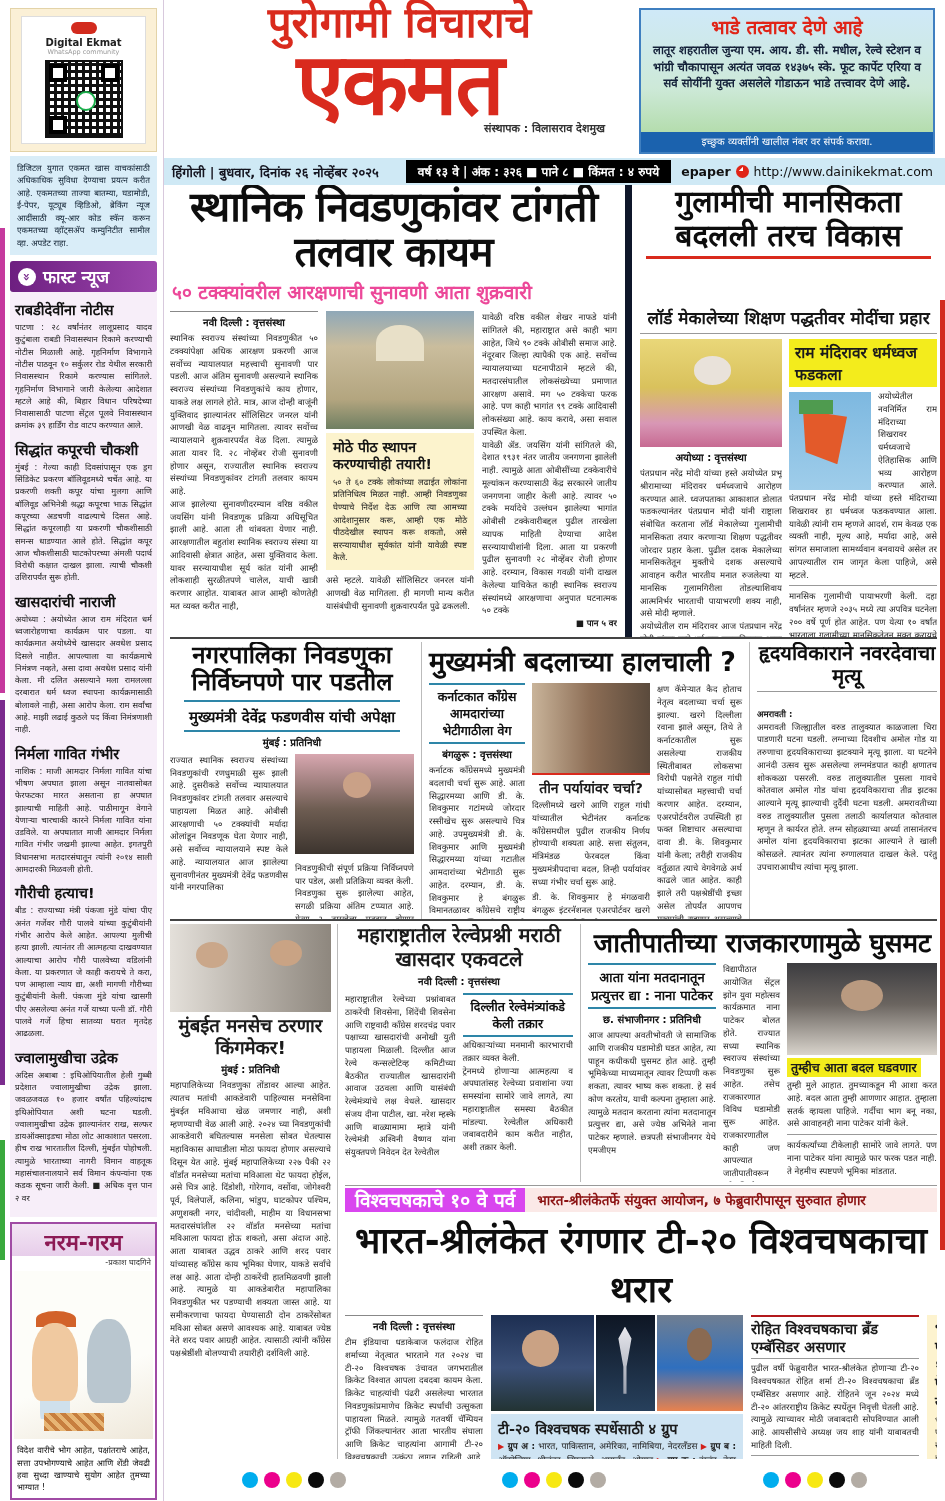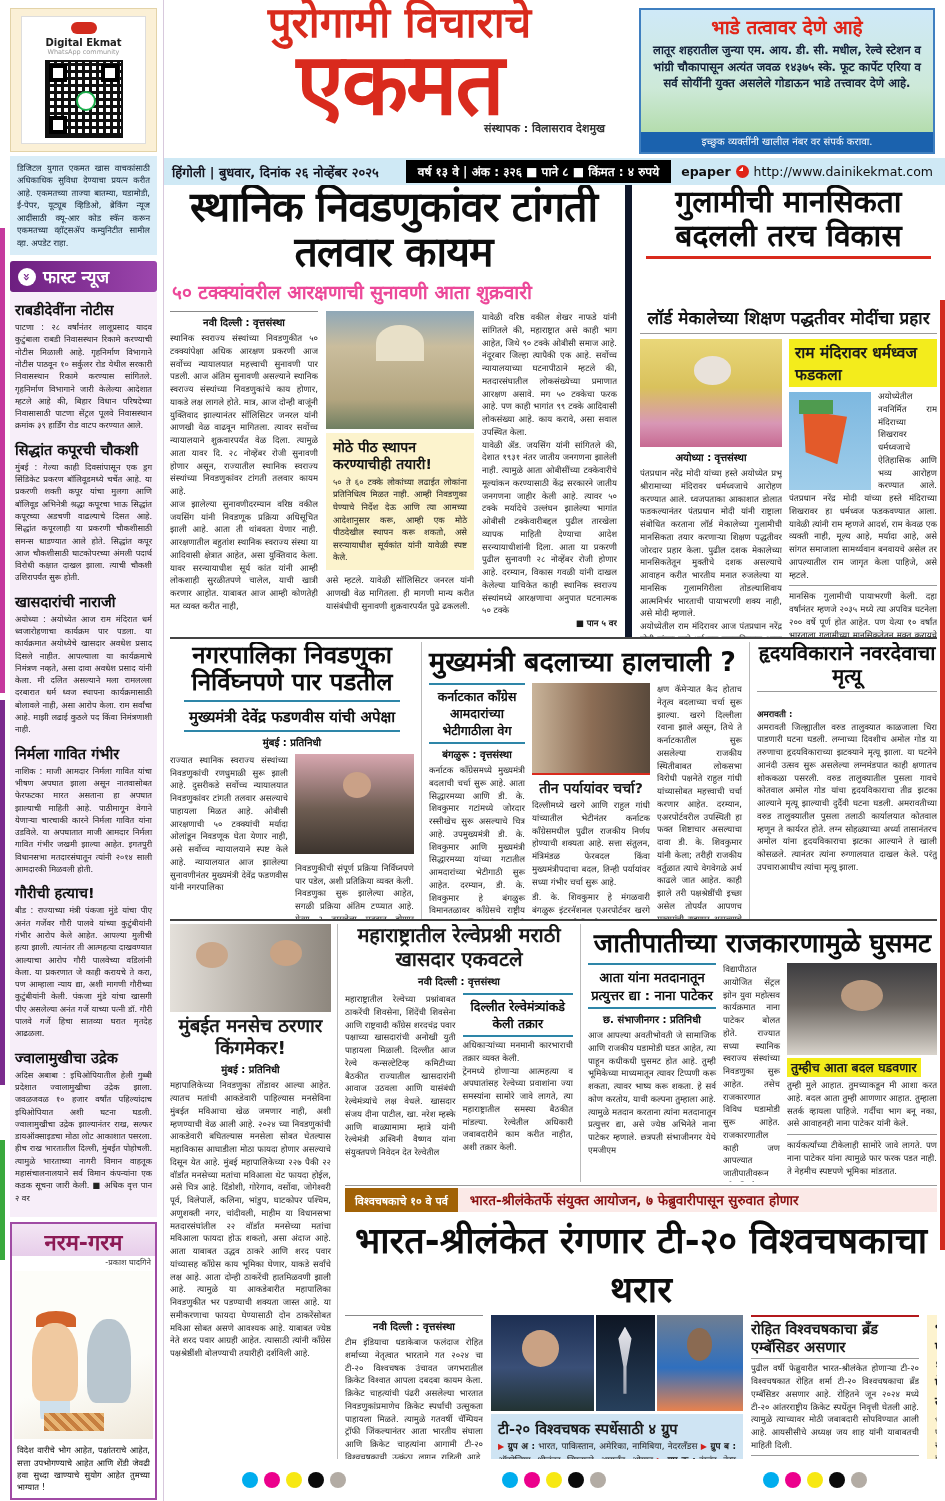--- a/index.html
+++ b/index.html
@@ -162,21 +162,21 @@
 .nana-sub { font-size:13px; padding:3px 1px; }
 .nana-c2 { flex:1; }
 .nana-c3 { width:150px; }
 .ph-nana { height:92px; background:linear-gradient(180deg,#3c3c40 0%,#6b6560 45%,#d9d4cc 100%); }
 .ph-nana::after { content:""; position:absolute; left:36%; top:18%; width:28%; height:34%; background:#b99a80; border-radius:50%; }
 .nana-cap { display:inline-block; background:#f3ec1c; font-size:12.5px; font-weight:800; padding:1px 4px; margin:3px 0 2px; }
 
 
 .cricket { flex:1; overflow:hidden; border-top:1px solid #999; margin-top:3px; padding-top:2px; }
 .strip { display:flex; align-items:stretch; height:24px; overflow:hidden; }
-.strip-label { background:#a16207; color:#fff; font-size:11px; font-weight:800; padding:2px 10px; display:flex; align-items:center; }
+.strip-label { background:#d946ef; color:#fff; font-size:19px; font-weight:800; padding:2px 10px; display:flex; align-items:center; }
 .strip-rest { background:#fbe9e7; color:#8b1212; font-size:13.5px; font-weight:800; padding:2px 12px; flex:1; display:flex; align-items:center; }
 .c-head { font-size:36px; font-weight:900; text-align:center; color:#0d0d0d; padding:3px 0 2px; }
 .c-grid { display:flex; gap:8px; overflow:hidden; }
 .c-a { width:138px; overflow:hidden; }
 .c-b { width:252px; overflow:hidden; }
 .c-photos { display:flex; gap:2px; height:96px; }
 .ph-jay { flex:1.2; background:linear-gradient(180deg,#1d2f52 0%,#3a4f77 55%,#233 100%); }
 .ph-jay::after { content:""; position:absolute; left:30%; top:16%; width:36%; height:38%; background:#caa284; border-radius:50%; }
 .ph-trophy { flex:0.7; background:linear-gradient(180deg,#0e1624 0%,#27405c 100%); }
 .ph-trophy::after { content:""; position:absolute; left:38%; top:12%; width:22%; height:70%; background:linear-gradient(180deg,#e8e8ee,#9aa0ad); clip-path:polygon(50% 0,100% 18%,62% 60%,62% 100%,38% 100%,38% 60%,0 18%); }

